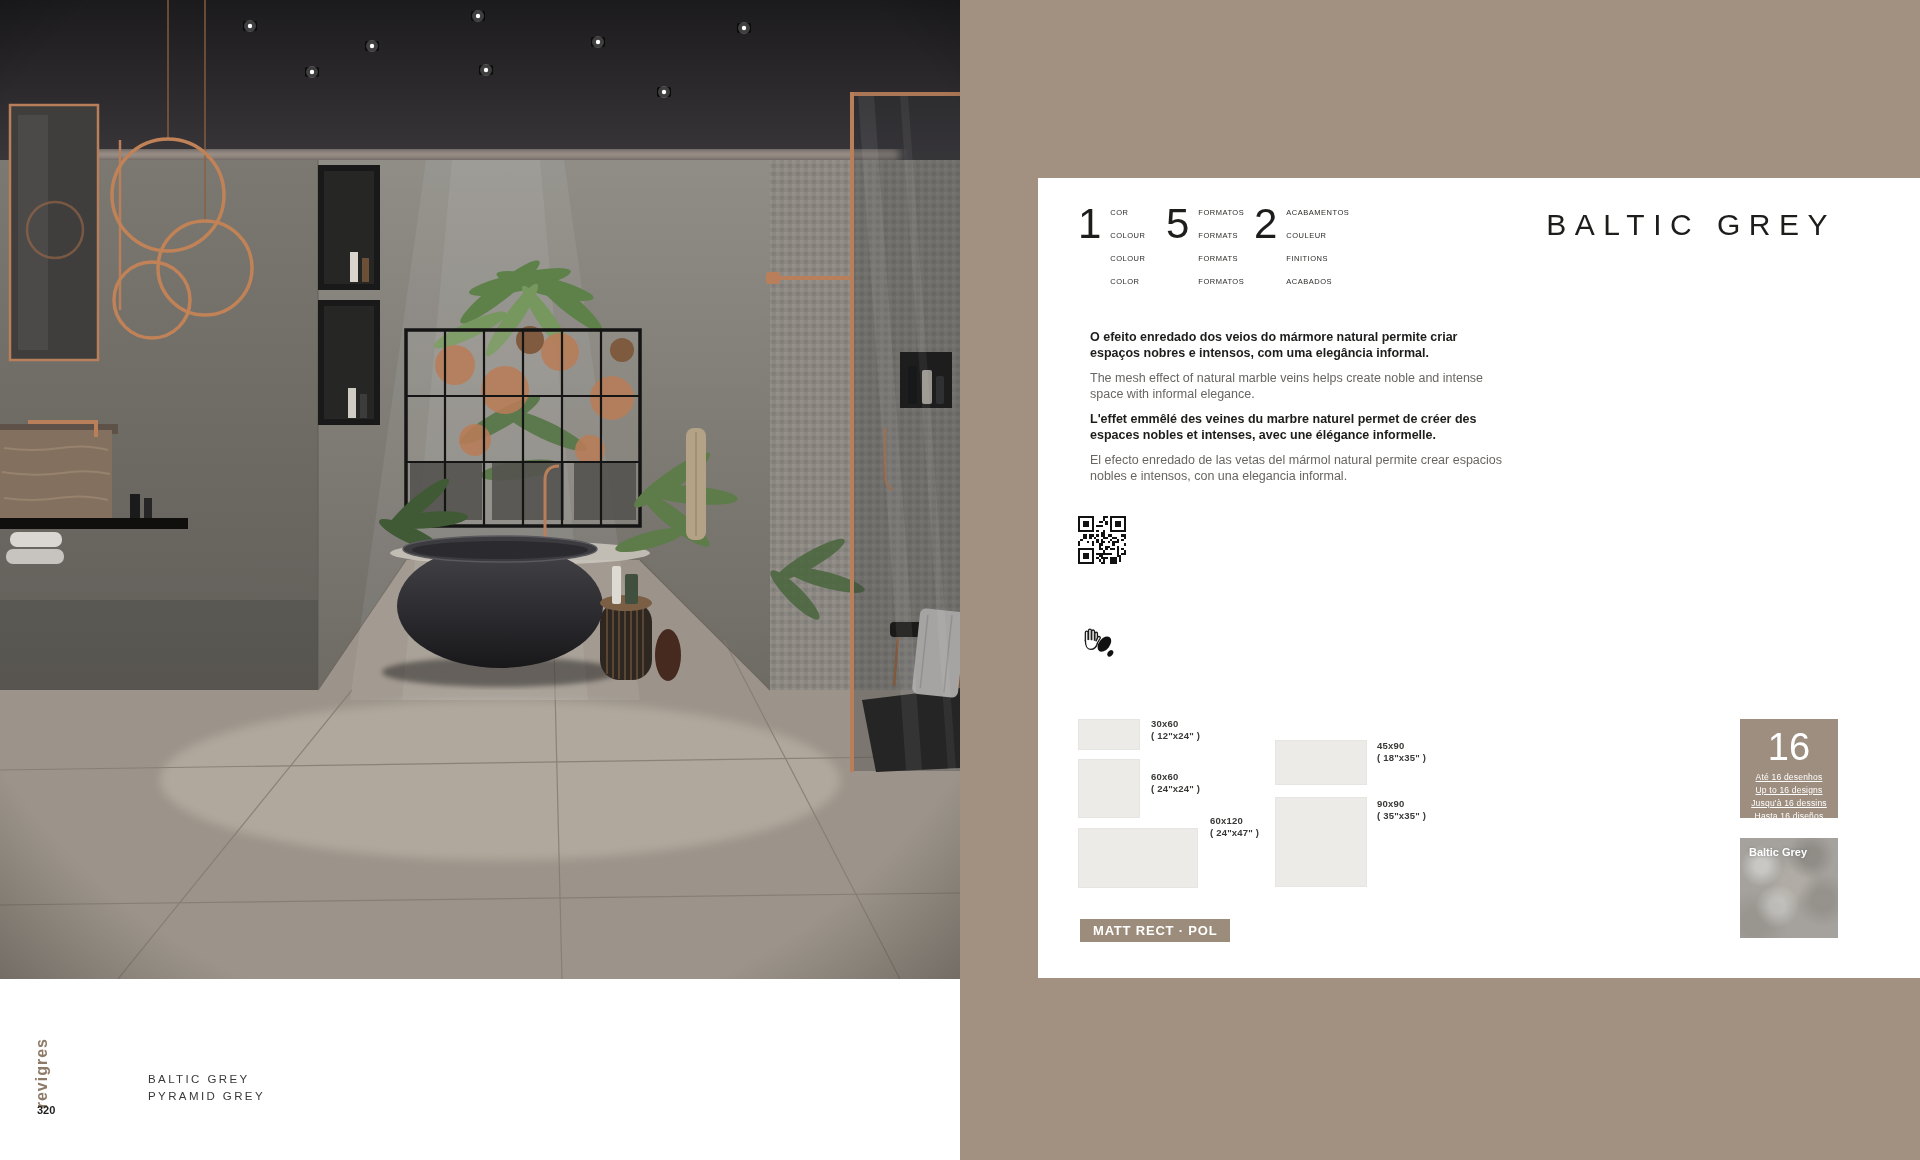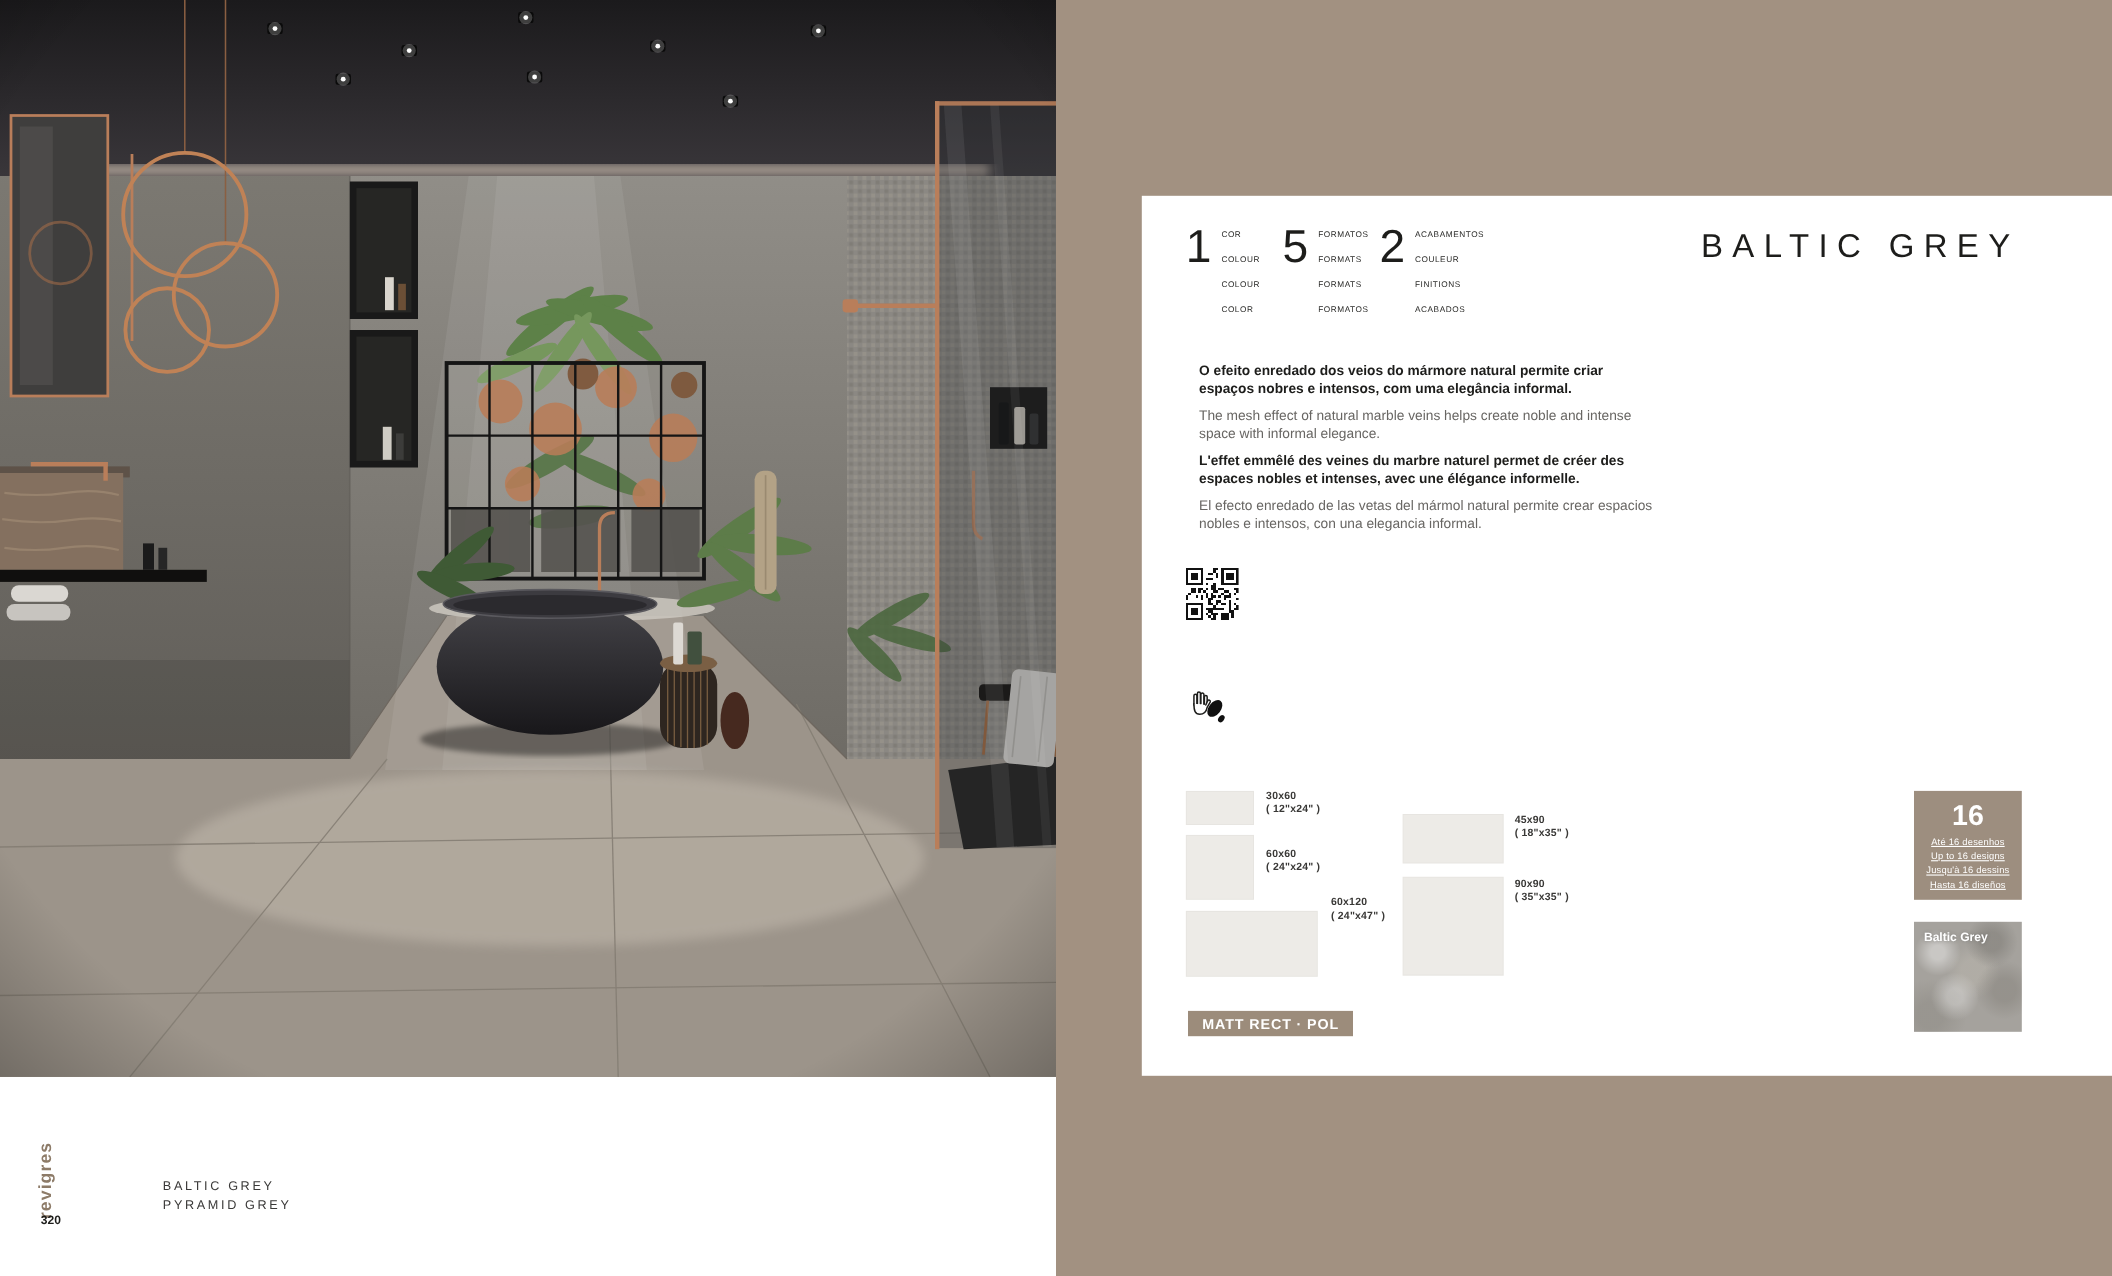--- a/index.html
+++ b/index.html
@@ -36,21 +36,21 @@
   .sw2{left:40px;top:581px;width:62px;height:59px;}   .lb2{left:113px;top:565px;margin-top:28px;}
   .sw3{left:40px;top:650px;width:120px;height:60px;}  .lb3{left:172px;top:637px;}
   .sw4{left:237px;top:562px;width:92px;height:45px;}  .lb4{left:339px;top:562px;}
   .sw5{left:237px;top:619px;width:92px;height:90px;}  .lb5{left:339px;top:620px;}
 
   .badge{position:absolute;left:42px;top:741px;background:#9c8c7b;color:#fff;
          font-size:13px;font-weight:700;letter-spacing:.8px;padding:4px 13px 4px;}
 
   .designs{position:absolute;left:702px;top:541px;width:98px;height:99px;background:#9d8e7f;
            color:#fff;text-align:center;}
-  .designs-num{font-size:26px;line-height:1;margin-top:9px;font-weight:700;}
+  .designs-num{font-size:38px;line-height:1;margin-top:9px;font-weight:400;}
   .designs-lines{margin-top:5px;font-size:8.5px;line-height:13px;letter-spacing:.2px;text-decoration:underline;}
 
   .swatch{position:absolute;left:702px;top:660px;width:98px;height:100px;background-color:#a5a29d;
       background-image:
         radial-gradient(circle at 22% 28%, rgba(255,255,255,.40) 0 6%, transparent 20%),
         radial-gradient(circle at 72% 18%, rgba(118,115,109,.45) 0 8%, transparent 22%),
         radial-gradient(circle at 38% 68%, rgba(255,255,255,.30) 0 8%, transparent 24%),
         radial-gradient(circle at 84% 62%, rgba(126,122,115,.40) 0 10%, transparent 26%),
         radial-gradient(circle at 55% 45%, rgba(182,178,170,.65) 0 14%, transparent 32%),
         radial-gradient(circle at 15% 85%, rgba(130,127,120,.35) 0 10%, transparent 28%);}

